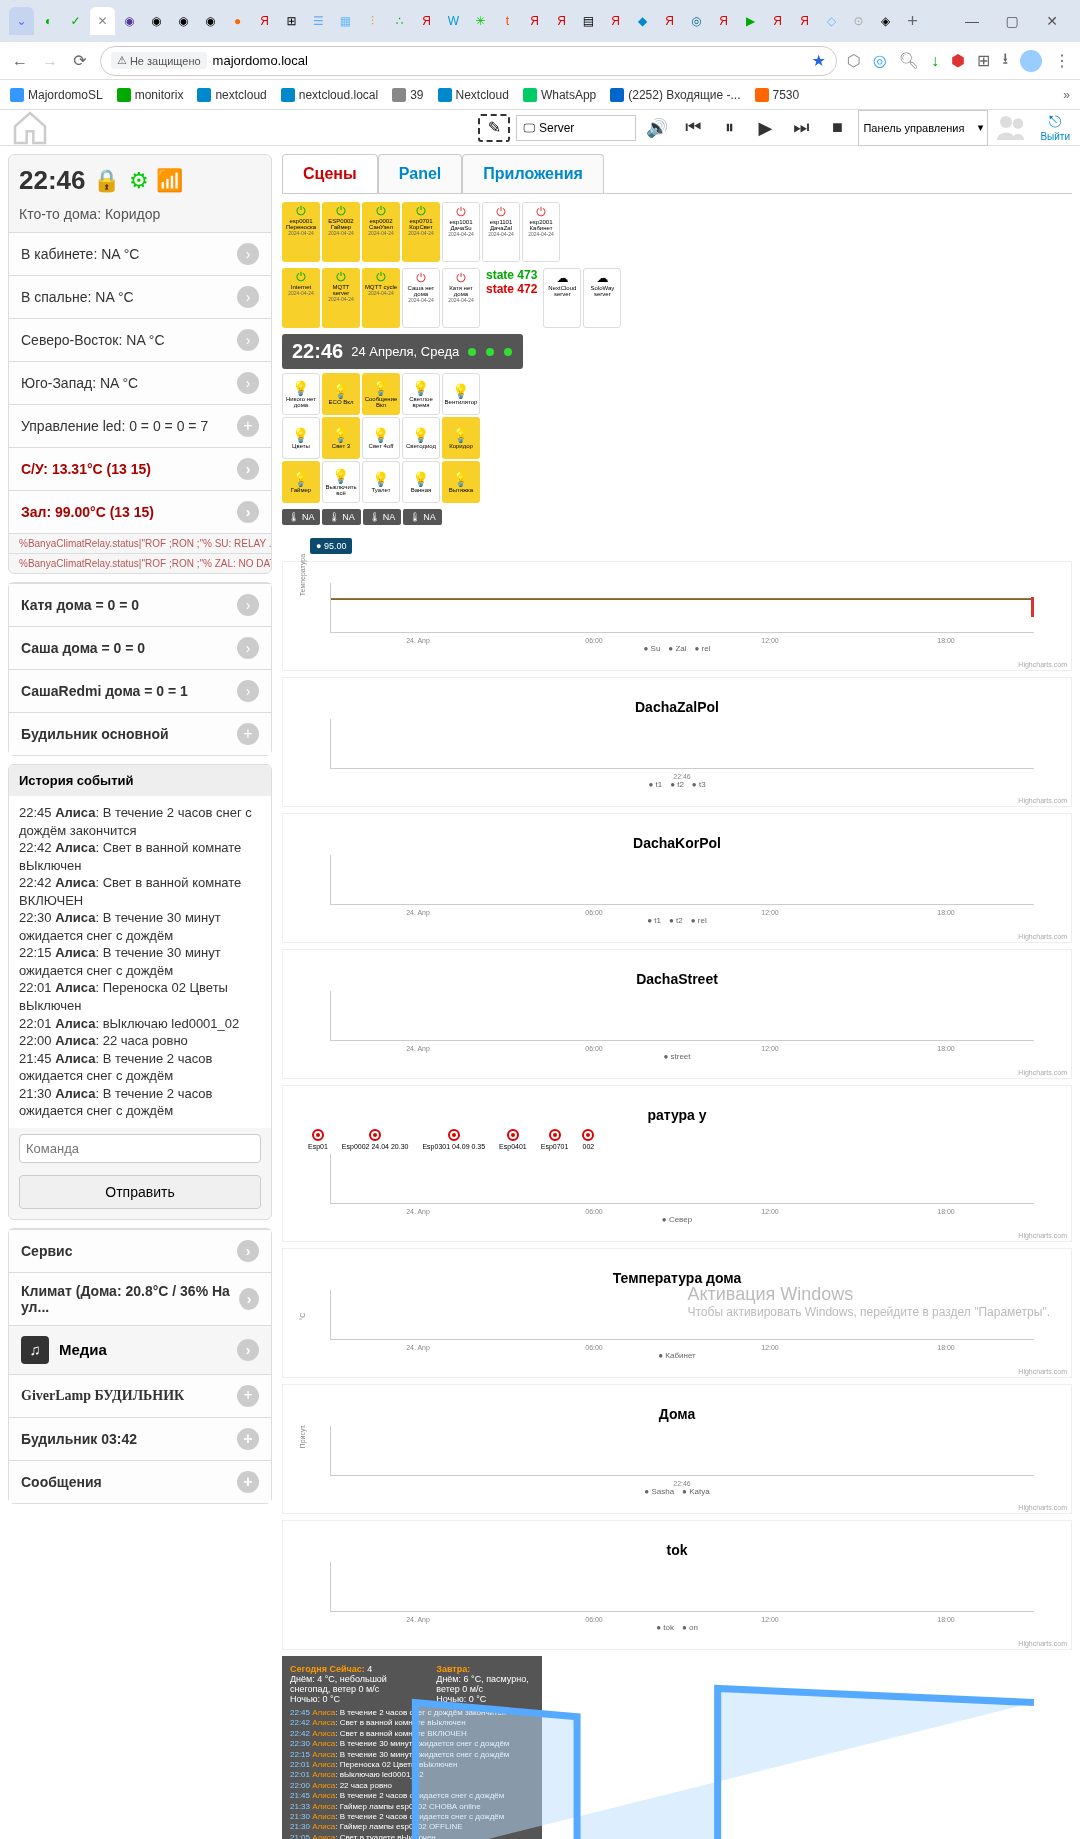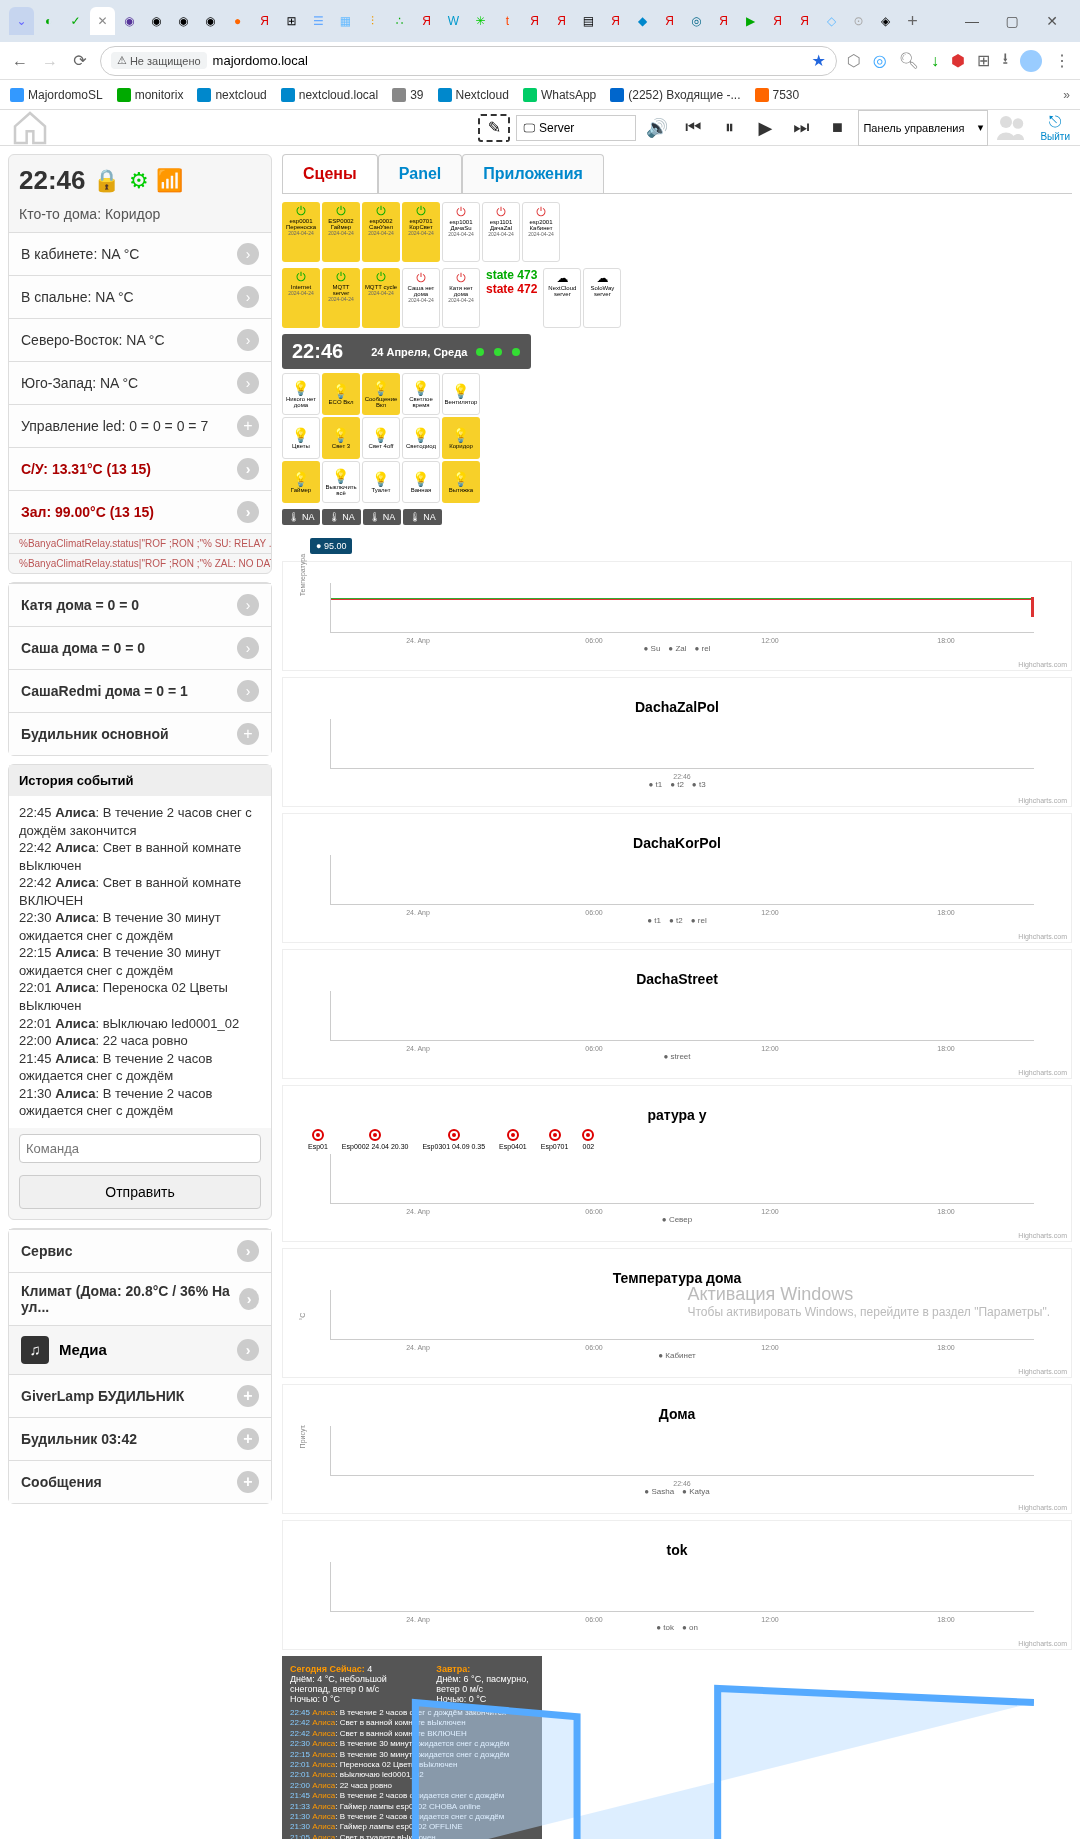--- a/index.html
+++ b/index.html
@@ -61,21 +61,21 @@
 
 .tiles { display: flex; flex-wrap: wrap; gap: 2px; margin-bottom: 6px; }
 .tile { width: 38px; min-height: 60px; background: #f7d029; border-radius: 3px; font-size: 6px; text-align: center; padding: 2px; overflow: hidden; }
 .tile.off { background: #fff; border: 1px solid #ddd; }
 .state-txt { font-size: 12px; font-weight: bold; }
 .state-green { color: #0a0; }
 .state-red { color: #d00; }
 
 .time-panel { background: #555; color: #fff; padding: 6px 10px; display: inline-flex; align-items: center; gap: 8px; border-radius: 3px; margin-bottom: 4px; font-size: 20px; font-weight: bold; }
 .dot { width: 8px; height: 8px; border-radius: 50%; background: #3d3; display: inline-block; margin: 0 1px; }
-.time-sub { font-size: 11px; font-weight: bold; margin-left: 20px; }
+.time-sub { font-size: 13px; font-weight: normal; }
 
 .tiles2 { display: flex; flex-wrap: wrap; gap: 2px; margin-bottom: 6px; }
 .tile2 { width: 38px; height: 42px; background: #f7d029; border-radius: 3px; font-size: 6px; text-align: center; padding: 2px; display:flex; flex-direction:column; align-items:center; justify-content:center; }
 .tile2.off { background: #fff; border: 1px solid #ddd; }
 
 .temp-strip { display: flex; gap: 2px; margin-bottom: 10px; }
 .temp-chip { background: #555; color: #fff; font-size: 9px; padding: 3px 6px; border-radius: 2px; }
 .temp-chip.num { background: #0c4a6e; }
 
 
@@ -409,21 +409,21 @@
         </div>
         <div class="row-item" style="font-weight: bold; border-top: 1px solid rgb(221, 221, 221);">
           <span>Климат (Дома: 20.8°C / 36% На ул...</span>
           <span class="chevron">›</span>
         </div>
         <div class="media-row" style="border-top: 1px solid rgb(221, 221, 221);">
           <span class="media-ico-box">♫</span>
           <span>Медиа</span>
           <span class="chevron" style="margin-left:auto">›</span>
         </div>
-        <div class="row-item" style="font-weight: bold; border-top: 1px solid rgb(221, 221, 221);">
+        <div class="row-item" style="font-weight: bold; border-top: 1px solid rgb(221, 221, 221); font-family: Liberation Serif, serif;">
           <span>GiverLamp БУДИЛЬНИК</span>
           <span class="plus-circle">+</span>
         </div>
         <div class="row-item" style="font-weight: bold; border-top: 1px solid rgb(221, 221, 221);">
           <span>Будильник 03:42</span>
           <span class="plus-circle">+</span>
         </div>
         <div class="row-item" style="font-weight: bold; border-top: 1px solid rgb(221, 221, 221);">
           <span>Сообщения</span>
           <span class="plus-circle">+</span>

